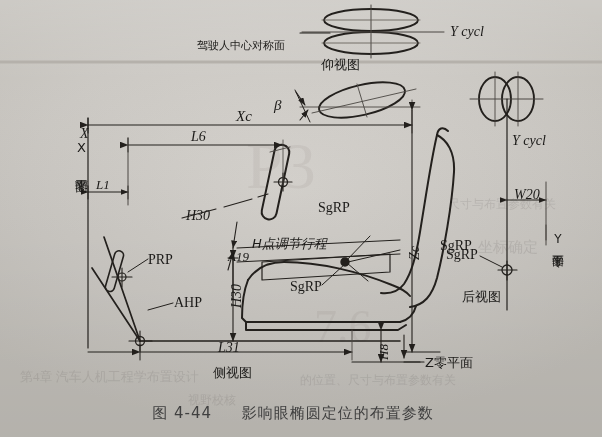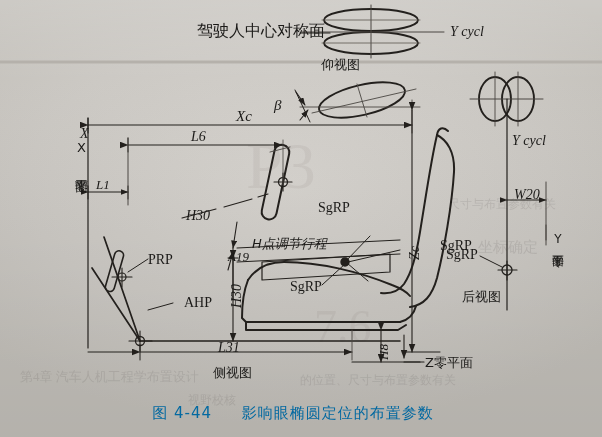--- a/index.html
+++ b/index.html
@@ -46,21 +46,21 @@
   .cn{font-family:"DejaVu Sans", sans-serif;}
   .vert{
     writing-mode:vertical-rl;
     text-orientation:upright;
   }
   .rot90{transform:rotate(-90deg);transform-origin:left top;}
   .caption{
     position:absolute;
     left:0;right:16px;
     text-align:center;
-    color:#0369a1;
+    color:#404040;
     font-family:"DejaVu Sans", sans-serif;
     letter-spacing:1px;
   }
 </style>
 </head>
 <body>
 
 <div id="page"></div>
 
 <div class="ghost-big" style="left:222px;top:128px;">P3</div>
@@ -269,21 +269,21 @@
       <line x1="507" y1="261" x2="507" y2="280" stroke-width="1.1"></line>
       <circle cx="507" cy="270" r="5" stroke-width="1.3"></circle>
       <line x1="480" y1="256" x2="502" y2="267" stroke-width="1"></line>
     </g>
 
     <line x1="546" y1="225" x2="546" y2="245" stroke-width="1" stroke="#4a4642"></line>
 
   </g>
 </svg>
 
-<div class="lbl cn" style="left:197px;top:21px;font-size:16px;">驾驶人中心对称面</div>
+<div class="lbl cn" style="left:197px;top:38px;font-size:11px;">驾驶人中心对称面</div>
 <div class="lbl ital" style="left:450px;top:24px;font-size:14px;">Y cycl</div>
 <div class="lbl cn" style="left:321px;top:56px;font-size:13px;">仰视图</div>
 
 <div class="lbl ital" style="left:274px;top:97px;font-size:15px;">β</div>
 
 <div class="lbl ital" style="left:236px;top:108px;font-size:15px;">Xc</div>
 
 <div class="lbl ital" style="left:80px;top:126px;font-size:14px;">X</div>
 
 <div class="lbl cn vert" style="left:74px;top:140px;font-size:13px;line-height:14px;">X 零平面</div>
@@ -299,21 +299,21 @@
 <div class="lbl ital" style="left:228px;top:249px;font-size:13px;">A19</div>
 
 <div class="lbl" style="left:318px;top:200px;font-size:14px;">SgRP</div>
 
 <div class="lbl" style="left:290px;top:279px;font-size:14px;">SgRP</div>
 
 <div class="lbl" style="left:440px;top:238px;font-size:14px;">SgRP</div>
 
 <div class="lbl" style="left:148px;top:252px;font-size:14px;">PRP</div>
 
-<div class="lbl" style="left:174px;top:295px;font-size:14px;margin-left:10px;">AHP</div>
+<div class="lbl" style="left:174px;top:295px;font-size:14px;">AHP</div>
 
 <div class="lbl ital rot90" style="left:229px;top:308px;font-size:14px;">H30</div>
 
 <div class="lbl ital rot90" style="left:407px;top:260px;font-size:14px;">Zc</div>
 
 <div class="lbl ital rot90" style="left:376px;top:360px;font-size:13px;">H8</div>
 
 <div class="lbl cn" style="left:425px;top:354px;font-size:13px;">Z零平面</div>
 
 <div class="lbl ital" style="left:218px;top:340px;font-size:14px;">L31</div>

